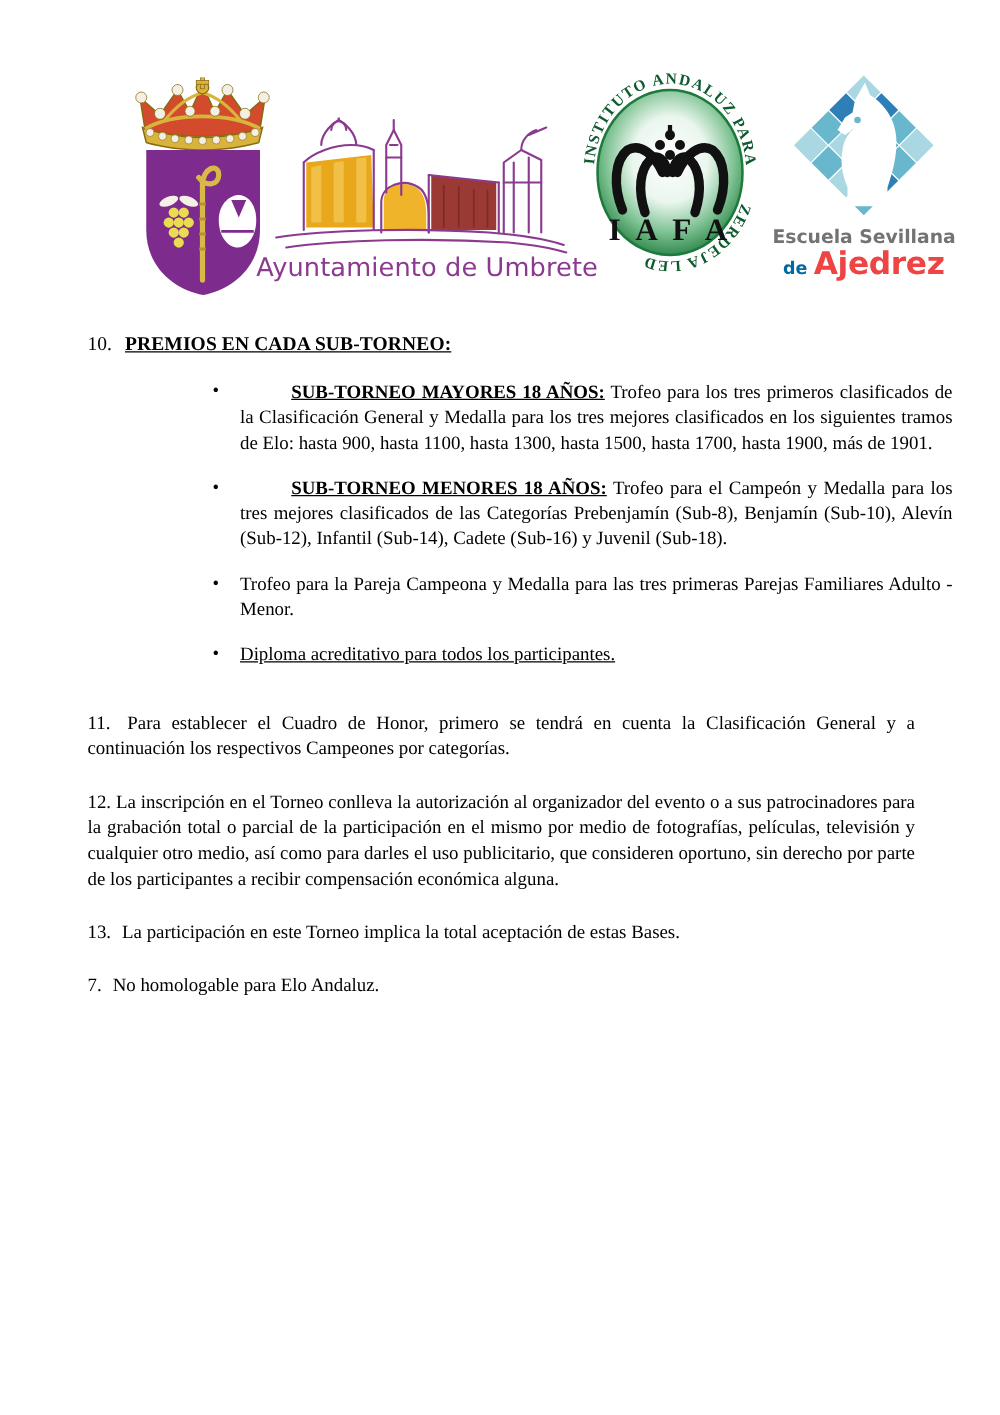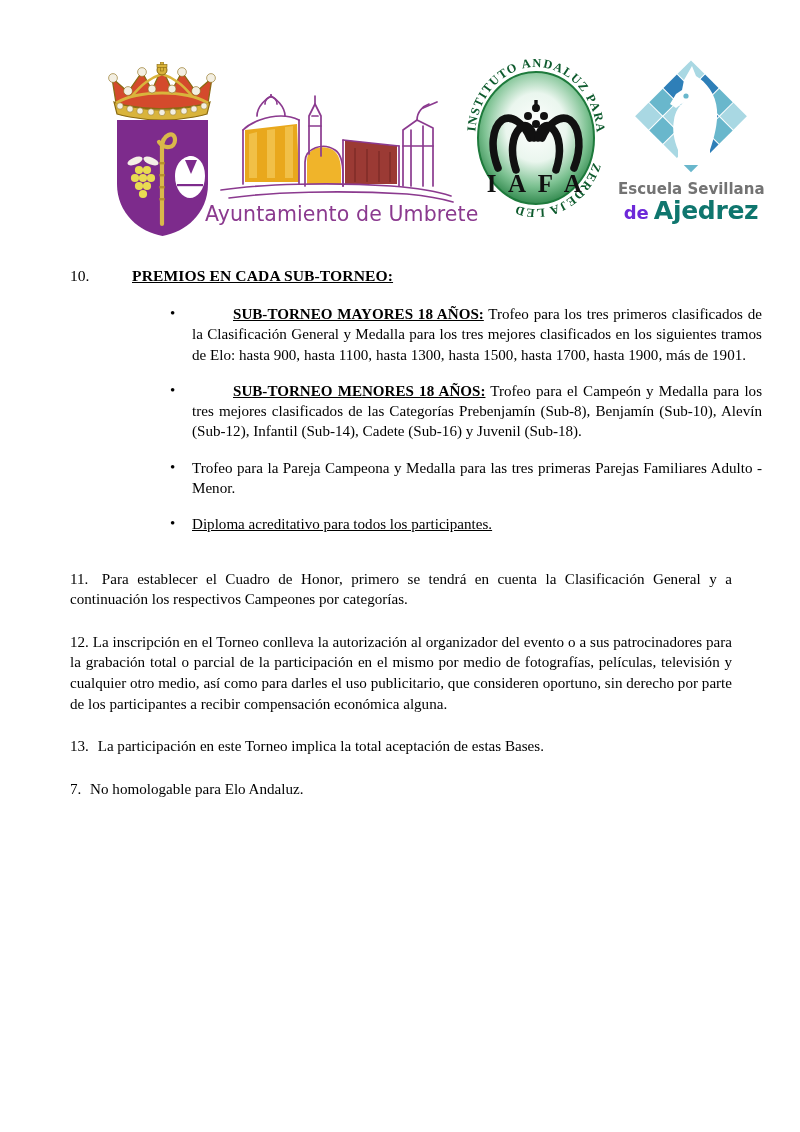--- a/index.html
+++ b/index.html
@@ -71,22 +71,22 @@
     font-size: 15px;
     color: #737373;
     white-space: nowrap;
   }
   .ese-t2 {
     position: absolute; left: 0; top: 144px; width: 146px;
     text-align: center;
     white-space: nowrap;
     font-family: "DejaVu Sans", sans-serif;
   }
-  .ese-de { font-size: 18px; font-weight: 700; color: #6d28d9; }
-  .ese-aj { font-size: 25px; font-weight: 700; color: #0f766e; letter-spacing: -0.3px; }
+  .ese-de { font-size: 14px; font-weight: 700; color: #0369a1; }
+  .ese-aj { font-size: 25px; font-weight: 700; color: #ef4444; letter-spacing: -0.3px; }
 
   
   .content {
     position: absolute;
     left: 70px;
     top: 266px;
     width: 662px;
   }
 
   .heading-row {
@@ -97,21 +97,20 @@
   }
   .heading-num {
     display: inline-block;
     width: 30px;
     font-weight: 400;
   }
   .heading-title {
     font-weight: 700;
     text-decoration: underline;
     letter-spacing: 0.1px;
-    margin-left: 32px;
   }
 
   ul.bullets {
     list-style: none;
     margin: 0;
     padding: 0;
   }
   ul.bullets > li {
     position: relative;
     margin: 0 0 16px 0;

